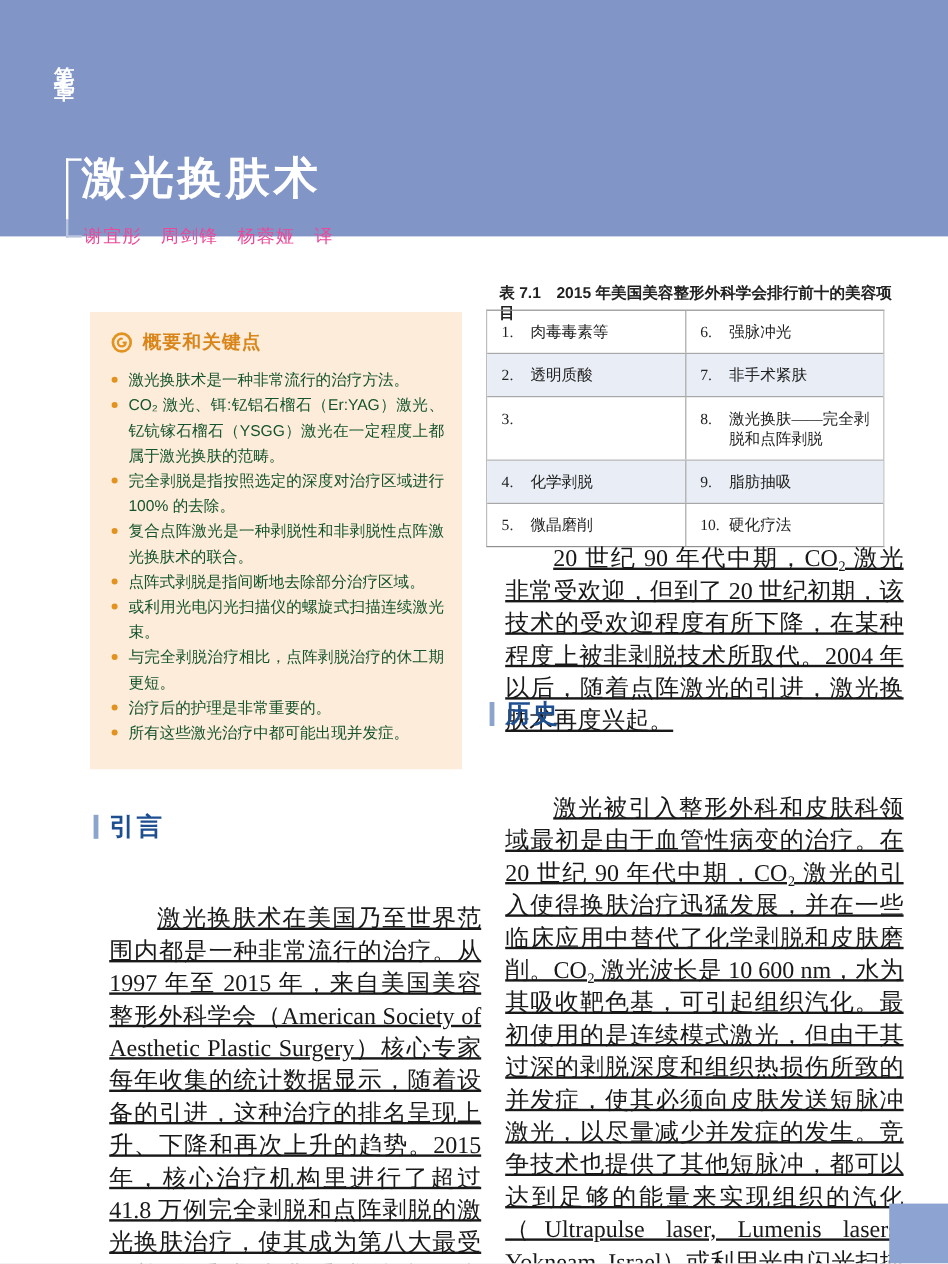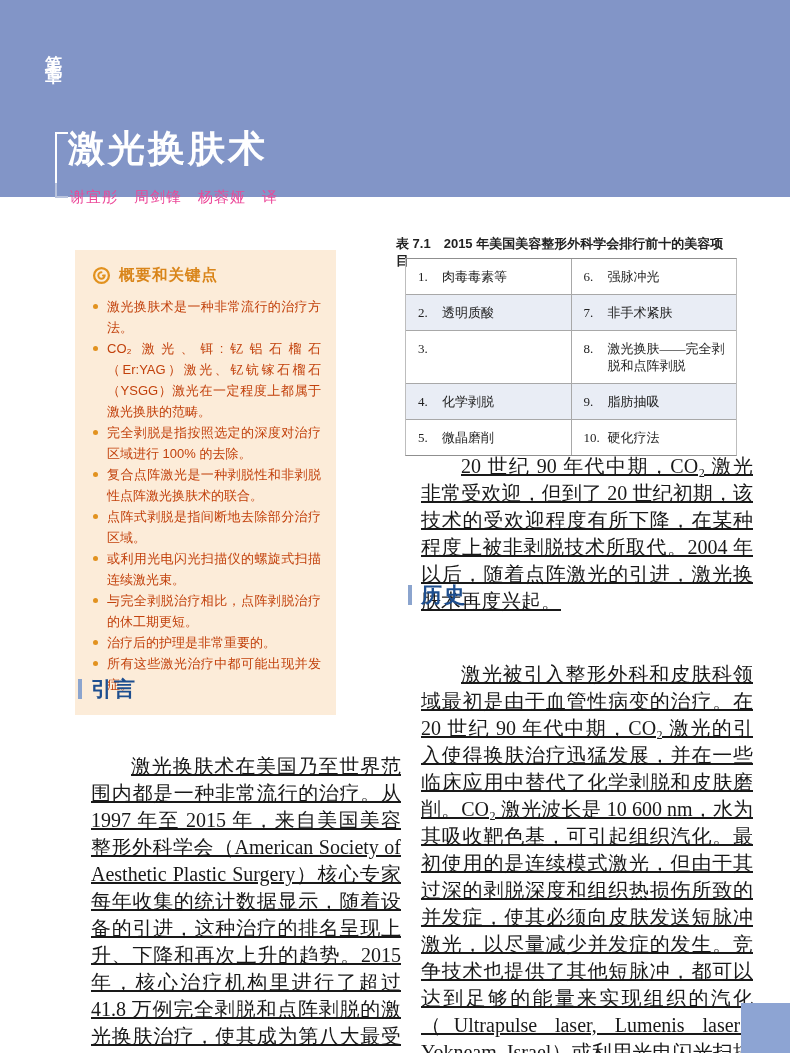--- a/index.html
+++ b/index.html
@@ -15,28 +15,28 @@
               font-family:"Liberation Sans","DejaVu Sans",sans-serif;
               font-weight:bold;font-size:37px;line-height:1.2;letter-spacing:3px;}
   .br-v-top{position:absolute;left:55px;top:132px;width:2px;height:51px;background:#ffffff;}
   .br-h-top{position:absolute;left:55px;top:132px;width:13px;height:2px;background:#ffffff;}
   .br-v-bot{position:absolute;left:55px;top:183px;width:2px;height:15px;background:#b9c3dd;}
   .br-h-bot{position:absolute;left:55px;top:196px;width:13px;height:2px;background:#b9c3dd;}
   .translators{position:absolute;left:70px;top:188px;color:#ec4899;
                font-family:"Liberation Sans","DejaVu Sans",sans-serif;font-size:15px;letter-spacing:1px;}
 
   
-  .key-box{position:absolute;left:75px;top:250px;width:261px;box-sizing:border-box;
+  .key-box{position:absolute;left:75px;top:260px;width:310px;box-sizing:border-box;
            background:#fcecd9;padding:15px 15px 20px 17px;}
   .key-header{display:flex;align-items:center;gap:8px;}
   .key-icon svg{width:19px;height:19px;display:block;}
   .key-title{color:#d9851a;font-family:"Liberation Sans","DejaVu Sans",sans-serif;
              font-weight:bold;font-size:15.5px;letter-spacing:1px;}
   .key-list{margin:10px 0 0;padding:0;list-style:none;}
-  .key-list li{position:relative;padding-left:15px;text-align:justify;color:#c2410c;
+  .key-list li{position:relative;padding-left:15px;text-align:justify;color:#14532d;
                font-family:"Liberation Sans","DejaVu Sans",sans-serif;font-size:13px;line-height:21px;}
   .key-list li::before{content:"";position:absolute;left:1px;top:8px;width:5px;height:5px;
                        border-radius:50%;background:#e2921f;}
 
   
   .section-head{position:absolute;display:flex;align-items:center;text-align:center;}
   .head-bar{width:4px;height:20px;background:#8ba4ce;margin-right:9px;}
   .head-text{font-weight:bold;font-size:21px;color:#1d4e8f;letter-spacing:2px;
              font-family:"Liberation Serif","DejaVu Serif",serif;}
   .intro-head{left:78px;top:675px;}
@@ -44,21 +44,21 @@
 
   
   .body-para{position:absolute;margin:16px;font-size:20px;line-height:27px;color:#191919;
              text-align:justify;text-indent:2em;text-decoration:underline;}
   .intro-para{left:75px;top:737px;width:310px;}
   .rc-para1{left:405px;top:437px;width:332px;}
   .rc-para2{left:405px;top:645px;width:332px;}
   .xref{color:#2e68a8;text-decoration:none;cursor:pointer;}
 
   
-  .tbl-caption{position:absolute;left:396px;top:236px;width:332px;color:#222222;
+  .tbl-caption{position:absolute;left:416px;top:236px;width:332px;color:#222222;
                font-family:"Liberation Sans","DejaVu Sans",sans-serif;font-weight:bold;
                font-size:13px;line-height:1.3;}
   .tbl{position:absolute;left:405px;top:258px;width:332px;box-sizing:border-box;
        border-top:1px solid #8f8f8f;border-bottom:1px solid #8f8f8f;
        border-left:1px solid #bdbdbd;border-right:1px solid #bdbdbd;}
   .t-row{display:flex;border-bottom:1px solid #a8a8a8;}
   .t-row:last-child{border-bottom:none;}
   .t-row.shaded{background:#e9edf5;}
   .t-cell{flex:1;display:flex;padding:9px 6px 9px 12px;font-size:13px;line-height:17px;color:#222222;}
   .t-cell.first{border-right:1px solid #a8a8a8;}

